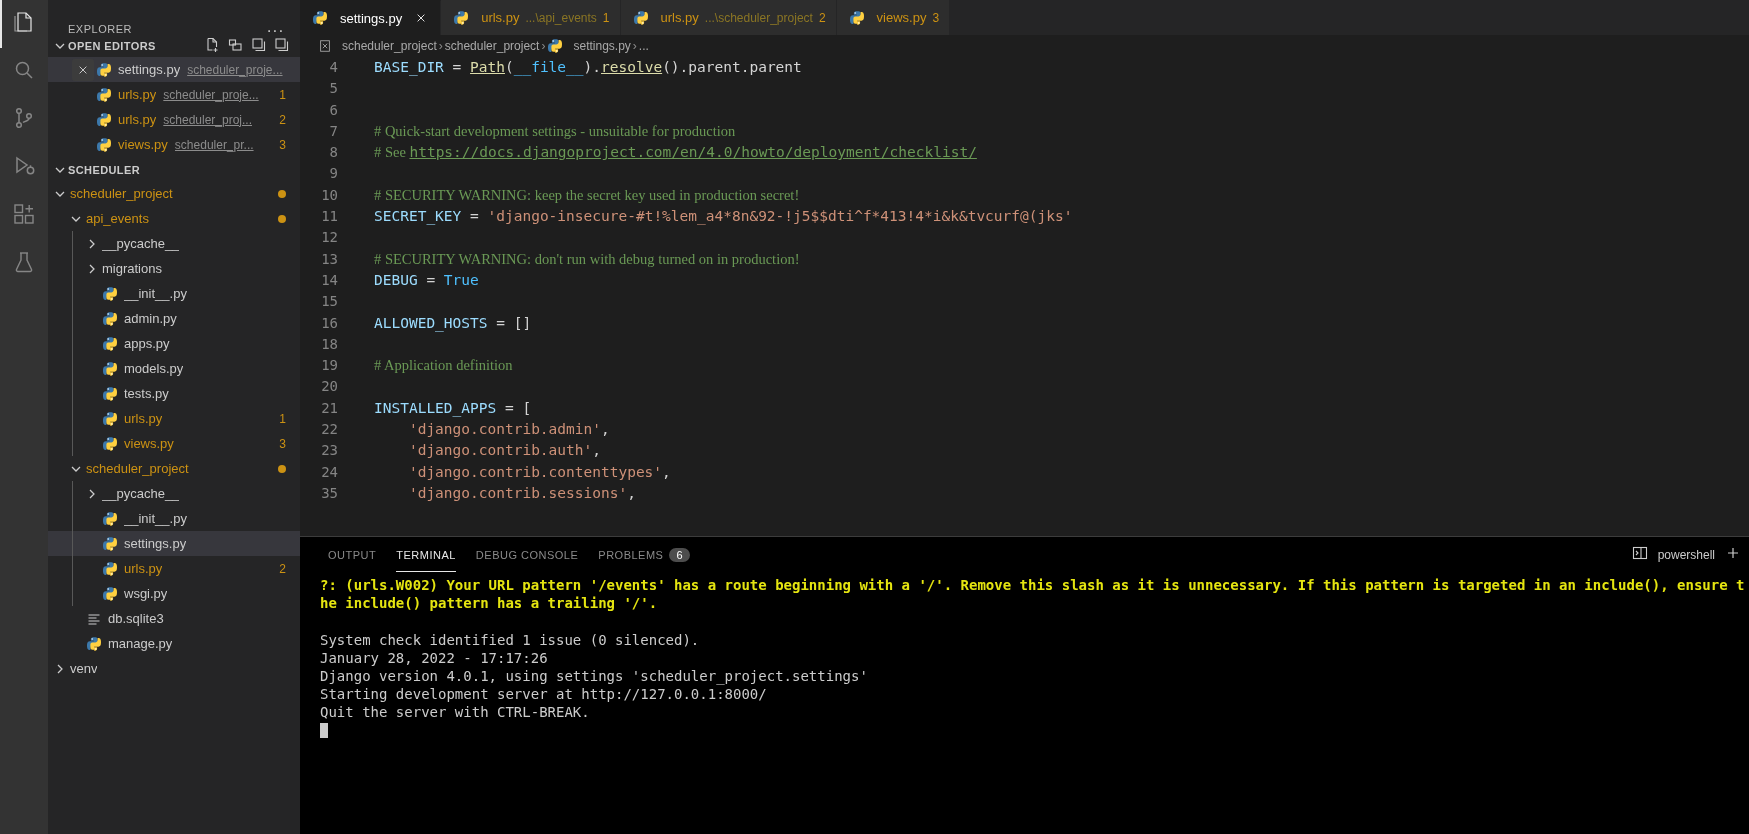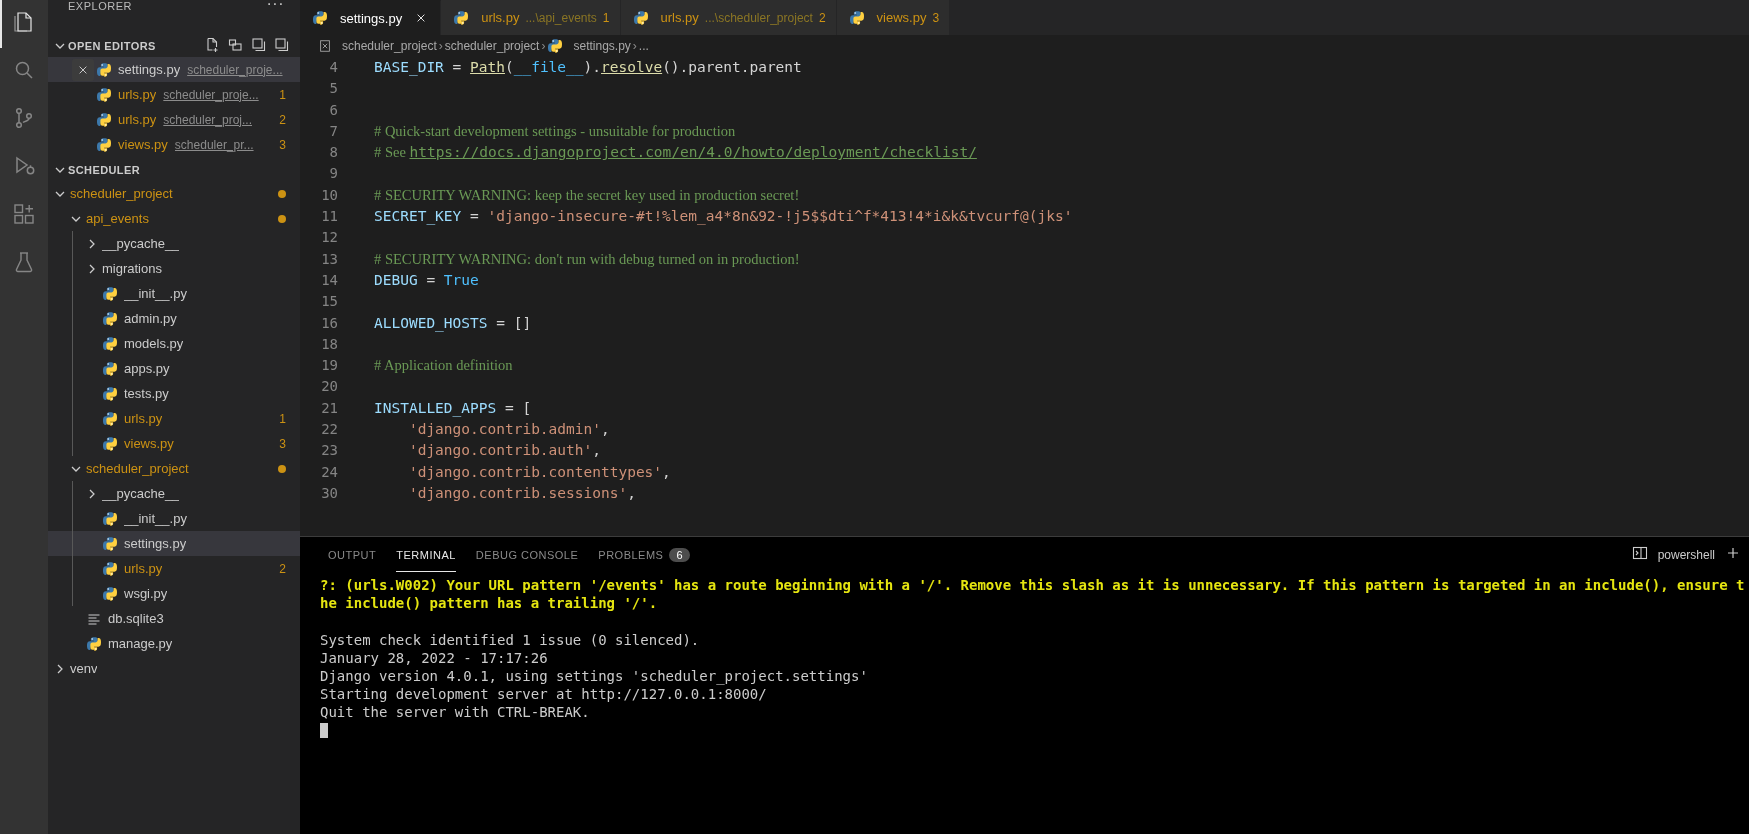--- a/index.html
+++ b/index.html
@@ -33,21 +33,21 @@
 
   
   #sidebar {
     width: 252px; flex: 0 0 252px; height: 834px;
     background: #252526;
     display: flex; flex-direction: column;
     font-size: 13px; color: #cccccc;
     overflow: hidden;
   }
   #sidebar-title {
-    height: 35px; display: flex; align-items: flex-start;
+    height: 35px; display: flex; align-items: flex-end;
     padding: 0 8px 0 20px;
     font-size: 11px; letter-spacing: .5px;
     color: #bbbbbb; text-transform: uppercase;
     justify-content: space-between;
   }
   .dots { font-size: 16px; color: #cccccc; line-height: 8px; padding-right: 8px; cursor: pointer;}
 
   .section-header {
     height: 22px; display: flex; align-items: center;
     font-size: 11px; font-weight: bold; letter-spacing: .4px;
@@ -386,33 +386,33 @@
       <div class="row">
         <span class="indent-guide" style="left:24px"></span>
         <span style="display:inline-block;width:36px;flex:0 0 36px"></span>
         <span style="display:inline-block;width:18px;flex:0 0 18px"></span>
         <span class="py-icon"><svg viewBox="0 0 16 16" width="16" height="16">
             <path d="M7.8 1.2c-1.6 0-2.9.5-2.9 2v1.6h3v.5H3.6c-1.1 0-2.1.8-2.4 2.2-.3 1.6-.3 2.6 0 4.2.3 1.3 1 2.2 2.1 2.2h1.1v-1.9c0-1.2 1.1-2.4 2.4-2.4h2.9c1 0 1.9-.9 1.9-2V3.2c0-1.1-.9-1.9-2-2-.6-.1-1.2 0-1.8 0z" fill="#3c78aa"></path>
             <circle cx="6.2" cy="3" r=".75" fill="#fff"></circle>
             <path d="M8.2 14.8c1.6 0 2.9-.5 2.9-2v-1.6h-3v-.5h4.3c1.1 0 2.1-.8 2.4-2.2.3-1.6.3-2.6 0-4.2-.3-1.3-1-2.2-2.1-2.2h-1.1v1.9c0 1.2-1.1 2.4-2.4 2.4H6.3c-1 0-1.9.9-1.9 2v3.4c0 1.1.9 1.9 2 2 .6.1 1.2 0 1.8 0z" fill="#ffd040"></path>
             <circle cx="9.8" cy="13" r=".75" fill="#fff"></circle>
           </svg></span>
+        <span class="lbl">apps.py</span>
+      </div>
+      <div class="row">
+        <span class="indent-guide" style="left:24px"></span>
+        <span style="display:inline-block;width:36px;flex:0 0 36px"></span>
+        <span style="display:inline-block;width:18px;flex:0 0 18px"></span>
+        <span class="py-icon"><svg viewBox="0 0 16 16" width="16" height="16">
+            <path d="M7.8 1.2c-1.6 0-2.9.5-2.9 2v1.6h3v.5H3.6c-1.1 0-2.1.8-2.4 2.2-.3 1.6-.3 2.6 0 4.2.3 1.3 1 2.2 2.1 2.2h1.1v-1.9c0-1.2 1.1-2.4 2.4-2.4h2.9c1 0 1.9-.9 1.9-2V3.2c0-1.1-.9-1.9-2-2-.6-.1-1.2 0-1.8 0z" fill="#3c78aa"></path>
+            <circle cx="6.2" cy="3" r=".75" fill="#fff"></circle>
+            <path d="M8.2 14.8c1.6 0 2.9-.5 2.9-2v-1.6h-3v-.5h4.3c1.1 0 2.1-.8 2.4-2.2.3-1.6.3-2.6 0-4.2-.3-1.3-1-2.2-2.1-2.2h-1.1v1.9c0 1.2-1.1 2.4-2.4 2.4H6.3c-1 0-1.9.9-1.9 2v3.4c0 1.1.9 1.9 2 2 .6.1 1.2 0 1.8 0z" fill="#ffd040"></path>
+            <circle cx="9.8" cy="13" r=".75" fill="#fff"></circle>
+          </svg></span>
         <span class="lbl">models.py</span>
-      </div>
-      <div class="row">
-        <span class="indent-guide" style="left:24px"></span>
-        <span style="display:inline-block;width:36px;flex:0 0 36px"></span>
-        <span style="display:inline-block;width:18px;flex:0 0 18px"></span>
-        <span class="py-icon"><svg viewBox="0 0 16 16" width="16" height="16">
-            <path d="M7.8 1.2c-1.6 0-2.9.5-2.9 2v1.6h3v.5H3.6c-1.1 0-2.1.8-2.4 2.2-.3 1.6-.3 2.6 0 4.2.3 1.3 1 2.2 2.1 2.2h1.1v-1.9c0-1.2 1.1-2.4 2.4-2.4h2.9c1 0 1.9-.9 1.9-2V3.2c0-1.1-.9-1.9-2-2-.6-.1-1.2 0-1.8 0z" fill="#3c78aa"></path>
-            <circle cx="6.2" cy="3" r=".75" fill="#fff"></circle>
-            <path d="M8.2 14.8c1.6 0 2.9-.5 2.9-2v-1.6h-3v-.5h4.3c1.1 0 2.1-.8 2.4-2.2.3-1.6.3-2.6 0-4.2-.3-1.3-1-2.2-2.1-2.2h-1.1v1.9c0 1.2-1.1 2.4-2.4 2.4H6.3c-1 0-1.9.9-1.9 2v3.4c0 1.1.9 1.9 2 2 .6.1 1.2 0 1.8 0z" fill="#ffd040"></path>
-            <circle cx="9.8" cy="13" r=".75" fill="#fff"></circle>
-          </svg></span>
-        <span class="lbl">apps.py</span>
       </div>
       <div class="row">
         <span class="indent-guide" style="left:24px"></span>
         <span style="display:inline-block;width:36px;flex:0 0 36px"></span>
         <span style="display:inline-block;width:18px;flex:0 0 18px"></span>
         <span class="py-icon"><svg viewBox="0 0 16 16" width="16" height="16">
             <path d="M7.8 1.2c-1.6 0-2.9.5-2.9 2v1.6h3v.5H3.6c-1.1 0-2.1.8-2.4 2.2-.3 1.6-.3 2.6 0 4.2.3 1.3 1 2.2 2.1 2.2h1.1v-1.9c0-1.2 1.1-2.4 2.4-2.4h2.9c1 0 1.9-.9 1.9-2V3.2c0-1.1-.9-1.9-2-2-.6-.1-1.2 0-1.8 0z" fill="#3c78aa"></path>
             <circle cx="6.2" cy="3" r=".75" fill="#fff"></circle>
             <path d="M8.2 14.8c1.6 0 2.9-.5 2.9-2v-1.6h-3v-.5h4.3c1.1 0 2.1-.8 2.4-2.2.3-1.6.3-2.6 0-4.2-.3-1.3-1-2.2-2.1-2.2h-1.1v1.9c0 1.2-1.1 2.4-2.4 2.4H6.3c-1 0-1.9.9-1.9 2v3.4c0 1.1.9 1.9 2 2 .6.1 1.2 0 1.8 0z" fill="#ffd040"></path>
             <circle cx="9.8" cy="13" r=".75" fill="#fff"></circle>
@@ -637,21 +637,21 @@
       <div class="code-line"><span class="ln">14</span><span class="ctext"><span class="c-var">DEBUG</span><span class="c-plain"> = </span><span class="c-const">True</span></span></div>
       <div class="code-line"><span class="ln">15</span><span class="ctext"></span></div>
       <div class="code-line"><span class="ln">16</span><span class="ctext"><span class="c-var">ALLOWED_HOSTS</span><span class="c-plain"> = []</span></span></div>
       <div class="code-line"><span class="ln">18</span><span class="ctext"></span></div>
       <div class="code-line"><span class="ln">19</span><span class="ctext"><span class="c-comment"># Application definition</span></span></div>
       <div class="code-line"><span class="ln">20</span><span class="ctext"></span></div>
       <div class="code-line"><span class="ln">21</span><span class="ctext"><span class="c-var">INSTALLED_APPS</span><span class="c-plain"> = [</span></span></div>
       <div class="code-line"><span class="ln">22</span><span class="ctext"><span class="c-plain">    </span><span class="c-string">'django.contrib.admin'</span><span class="c-plain">,</span></span></div>
       <div class="code-line"><span class="ln">23</span><span class="ctext"><span class="c-plain">    </span><span class="c-string">'django.contrib.auth'</span><span class="c-plain">,</span></span></div>
       <div class="code-line"><span class="ln">24</span><span class="ctext"><span class="c-plain">    </span><span class="c-string">'django.contrib.contenttypes'</span><span class="c-plain">,</span></span></div>
-      <div class="code-line"><span class="ln">30</span><span class="ctext"><span class="c-plain">    </span><span class="c-string">'django.contrib.sessions'</span><span class="c-plain">,</span></span></div>
+      <div class="code-line"><span class="ln">35</span><span class="ctext"><span class="c-plain">    </span><span class="c-string">'django.contrib.sessions'</span><span class="c-plain">,</span></span></div>
     </div>
 
   <div id="panel">
     <div id="panel-head">
       <span id="ptabs-holder" style="display:flex;align-items:center;">
           <div class="ptab">
             <span>OUTPUT</span>
           </div>
           <div class="ptab active">
             <span>TERMINAL</span>

